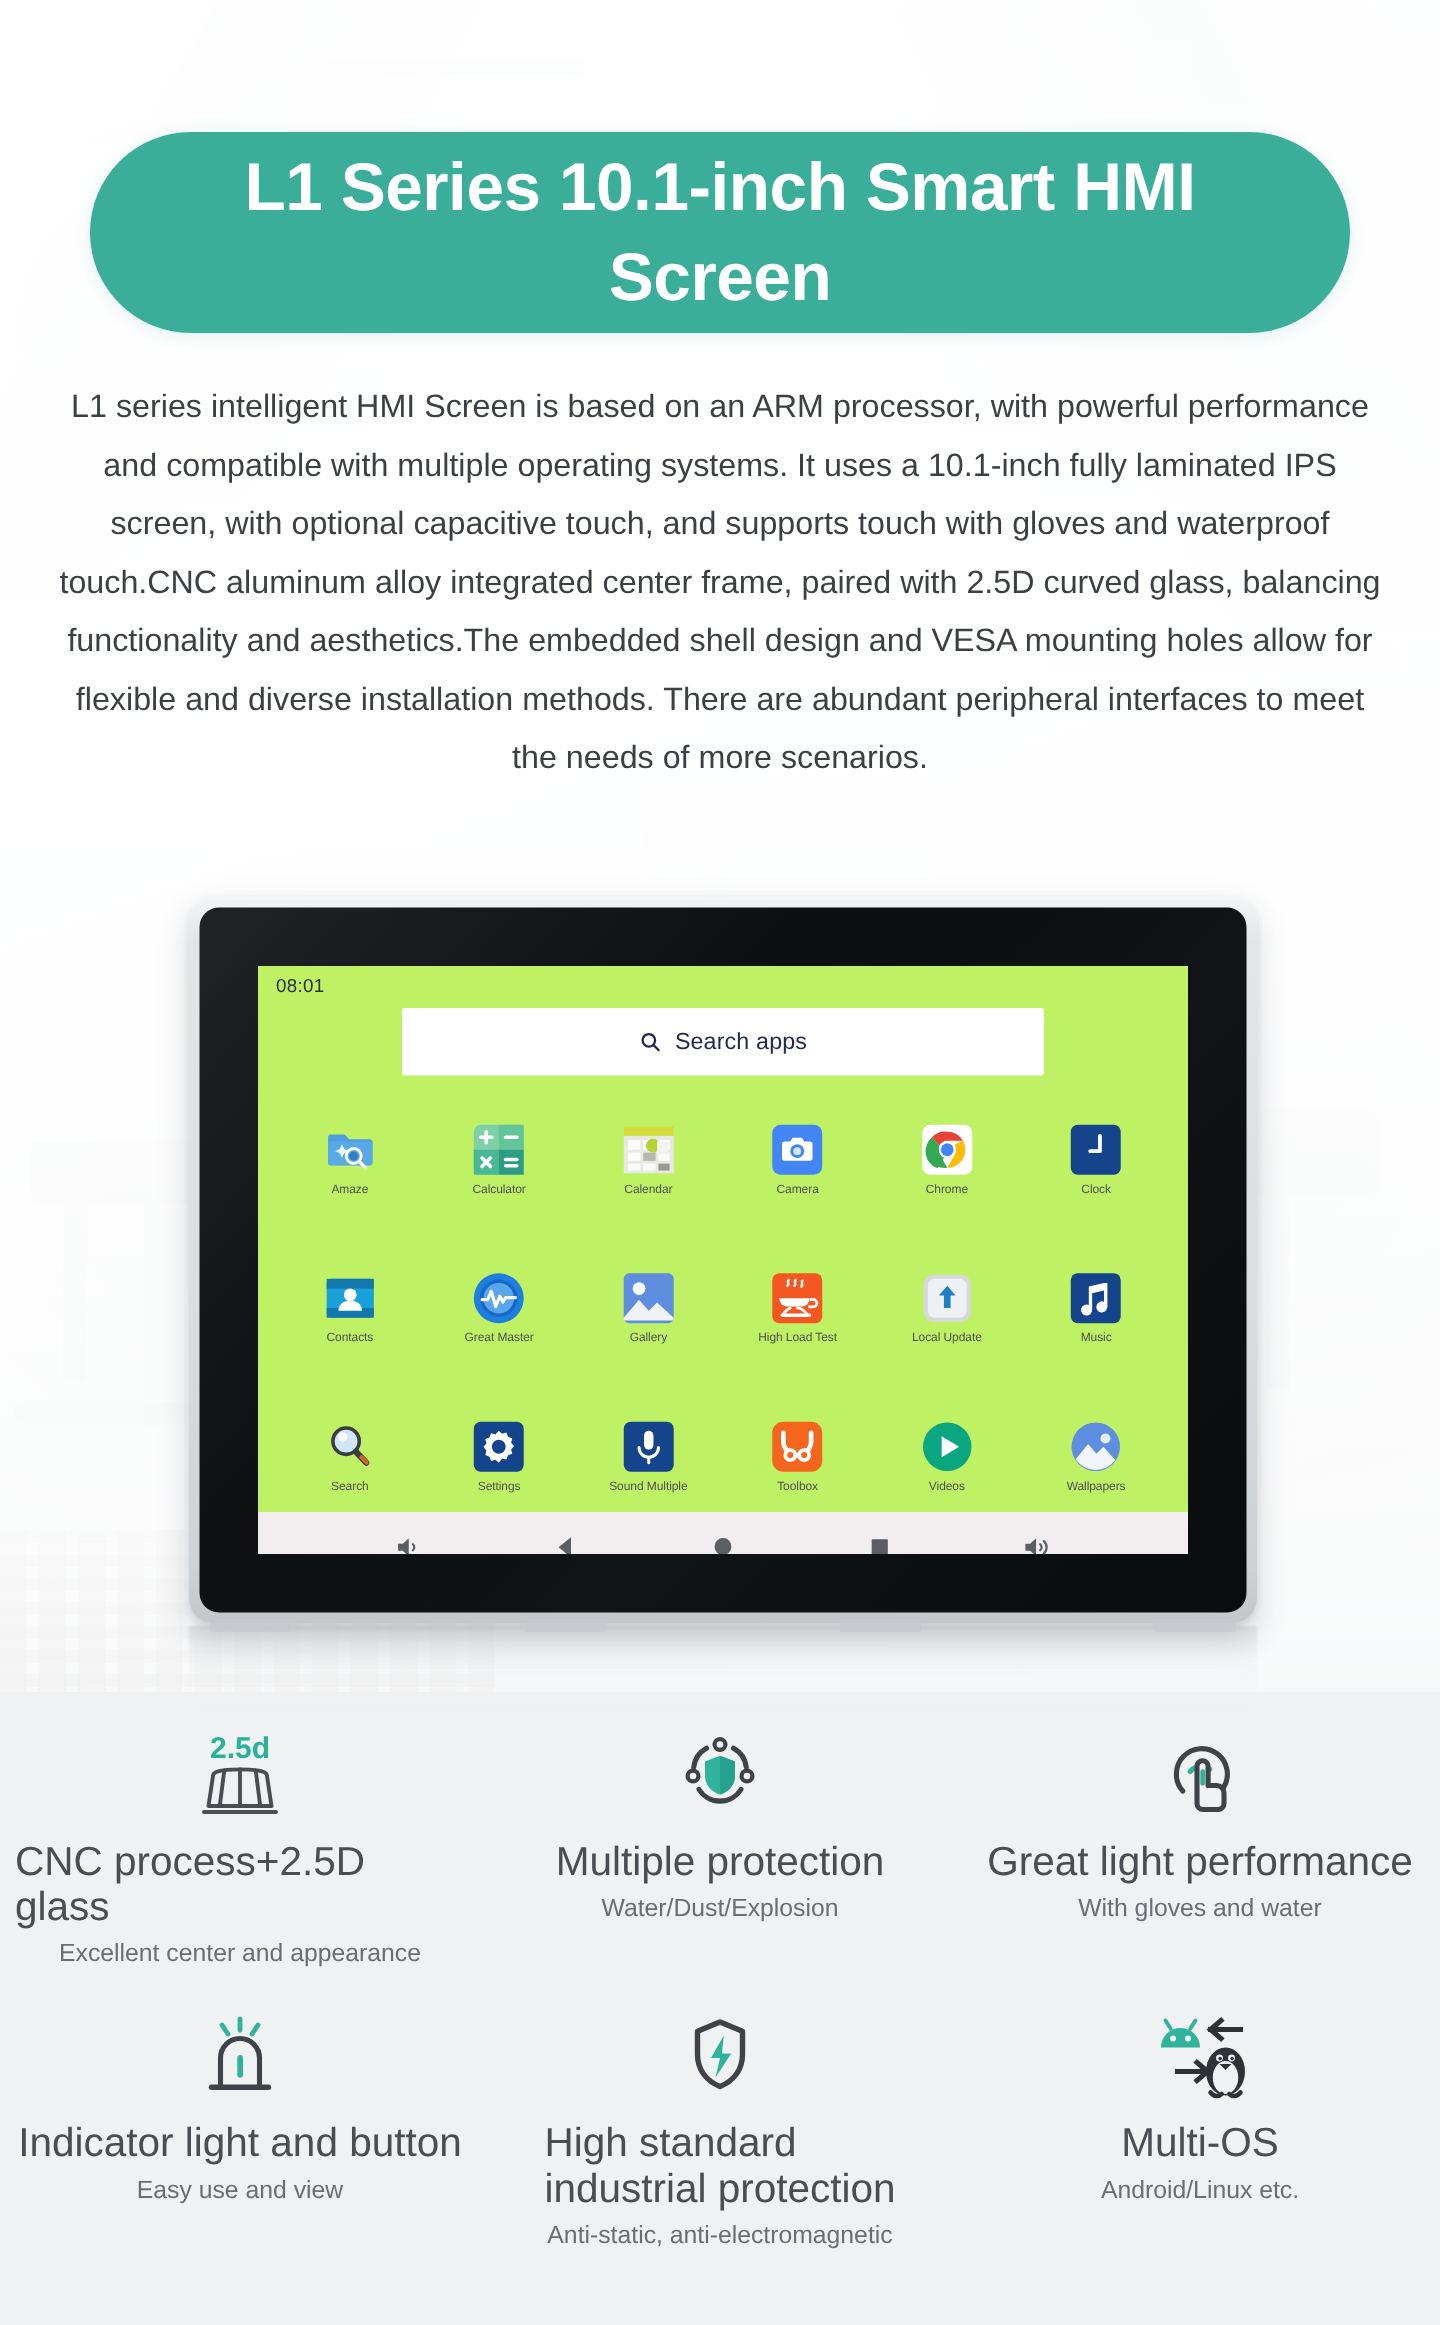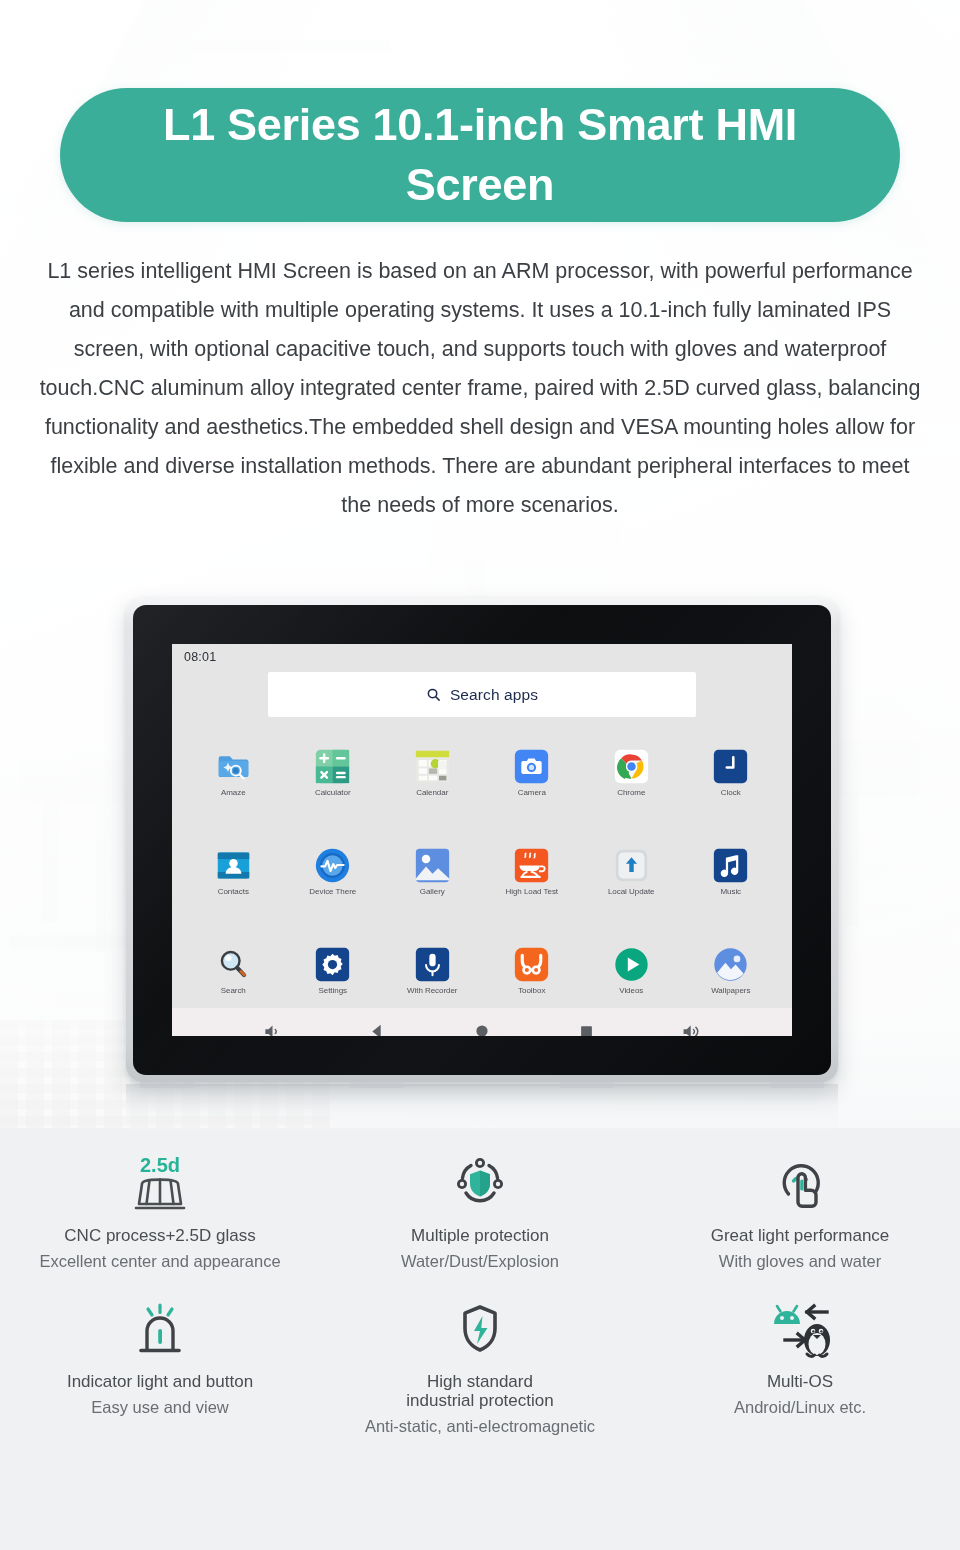--- a/index.html
+++ b/index.html
@@ -130,21 +130,21 @@
     left: 0; top: 0;
     width: 100%; height: 100%;
     border-radius: 13px;
     background: linear-gradient(128deg, rgba(255,255,255,0.055) 0%, rgba(255,255,255,0.018) 30%, rgba(255,255,255,0) 52%);
     pointer-events: none;
   }
   .device-screen {
     position: absolute;
     left: 46px; top: 46px;
     width: 620px; height: 392px;
-    background: #e5e5e5;
+    background: #bef264;
     overflow: hidden;
     display: flex;
     flex-direction: column;
   }
 
   
   .status-bar {
     height: 26px;
     flex: none;
     display: flex;
@@ -258,23 +258,23 @@
     padding: 0 10px;
   }
   .feature-icon {
     height: 76px;
     display: flex;
     align-items: center;
     justify-content: center;
   }
   .feature-icon svg { display: block; }
   .feature-title {
-    font-size: 17px;
+    font-size: 27px;
     color: #4a4d52;
-    text-align: center;
+    text-align: left;
     line-height: 1.12;
     margin-top: 4px;
   }
   .feature-sub {
     font-size: 16.5px;
     color: #6a6e74;
     text-align: center;
     margin-top: 7px;
     line-height: 1.2;
   }
@@ -453,21 +453,21 @@
 
       <div class="app-cell">
         <div class="app-icon">
           <svg viewBox="0 0 40 40" width="37" height="37">
             <circle cx="20" cy="20" r="18" fill="#1f7fe0"></circle>
             <circle cx="20" cy="20" r="13.5" fill="#1769c6"></circle>
             <circle cx="20" cy="20" r="11" fill="#5aa6ea"></circle>
             <path d="M8 21h4l2.6-6 3.2 11 3-7.5 2.2 4.2 2-3.2H32" fill="none" stroke="#ffffff" stroke-width="2.3" stroke-linecap="round" stroke-linejoin="round"></path>
           </svg>
         </div>
-        <div class="app-label">Device There</div>
+        <div class="app-label">Great Master</div>
       </div>
 
       <div class="app-cell">
         <div class="app-icon">
           <svg viewBox="0 0 40 40" width="37" height="37">
             <rect x="2" y="2" width="36" height="36" rx="4" fill="#5e8ee0"></rect>
             <circle cx="13" cy="13" r="4.6" fill="#ffffff"></circle>
             <path d="M2 34l11-13 7 8 6-6 12 11v2H2z" fill="#f0f2f5"></path>
           </svg>
         </div>
@@ -540,21 +540,21 @@
 
       <div class="app-cell">
         <div class="app-icon">
           <svg viewBox="0 0 40 40" width="37" height="37">
             <rect x="2" y="2" width="36" height="36" rx="5" fill="#14448c"></rect>
             <rect x="16.6" y="8.5" width="6.8" height="13.5" rx="3.4" fill="#ffffff"></rect>
             <path d="M13 20.5a7 7 0 0014 0" fill="none" stroke="#ffffff" stroke-width="2.2" stroke-linecap="round"></path>
             <line x1="20" y1="27.5" x2="20" y2="31.5" stroke="#ffffff" stroke-width="2.2" stroke-linecap="round"></line>
           </svg>
         </div>
-        <div class="app-label">With Recorder</div>
+        <div class="app-label">Sound Multiple</div>
       </div>
 
       <div class="app-cell">
         <div class="app-icon">
           <svg viewBox="0 0 40 40" width="37" height="37">
             <rect x="2" y="2" width="36" height="36" rx="8" fill="#f4651e"></rect>
             <path d="M10 10v6a10 10 0 0020 0v-6" fill="none" stroke="#ffffff" stroke-width="3.4" stroke-linecap="round"></path>
             <circle cx="15" cy="26" r="5" fill="#ffffff"></circle>
             <circle cx="25" cy="26" r="5" fill="#ffffff"></circle>
             <circle cx="15" cy="26" r="2.2" fill="#f4651e"></circle>

